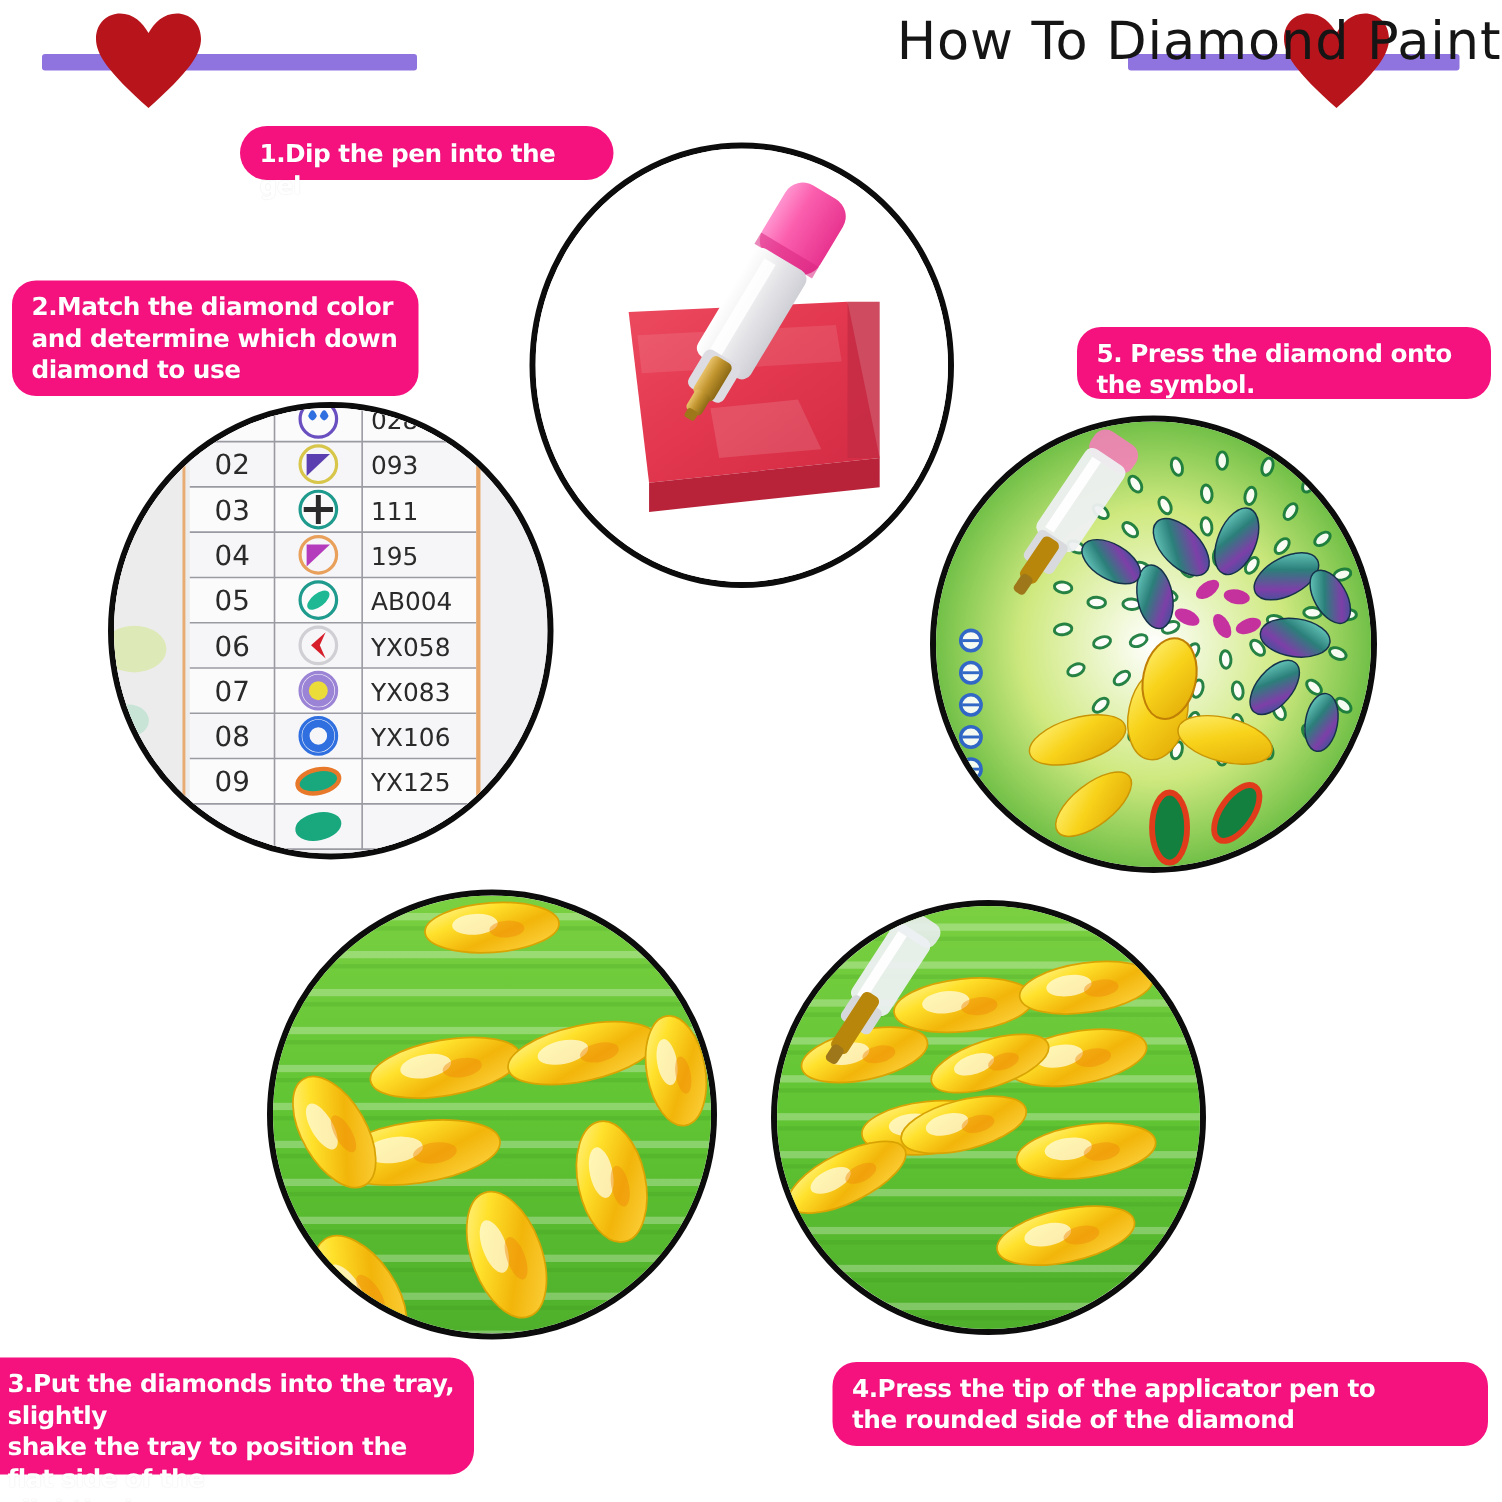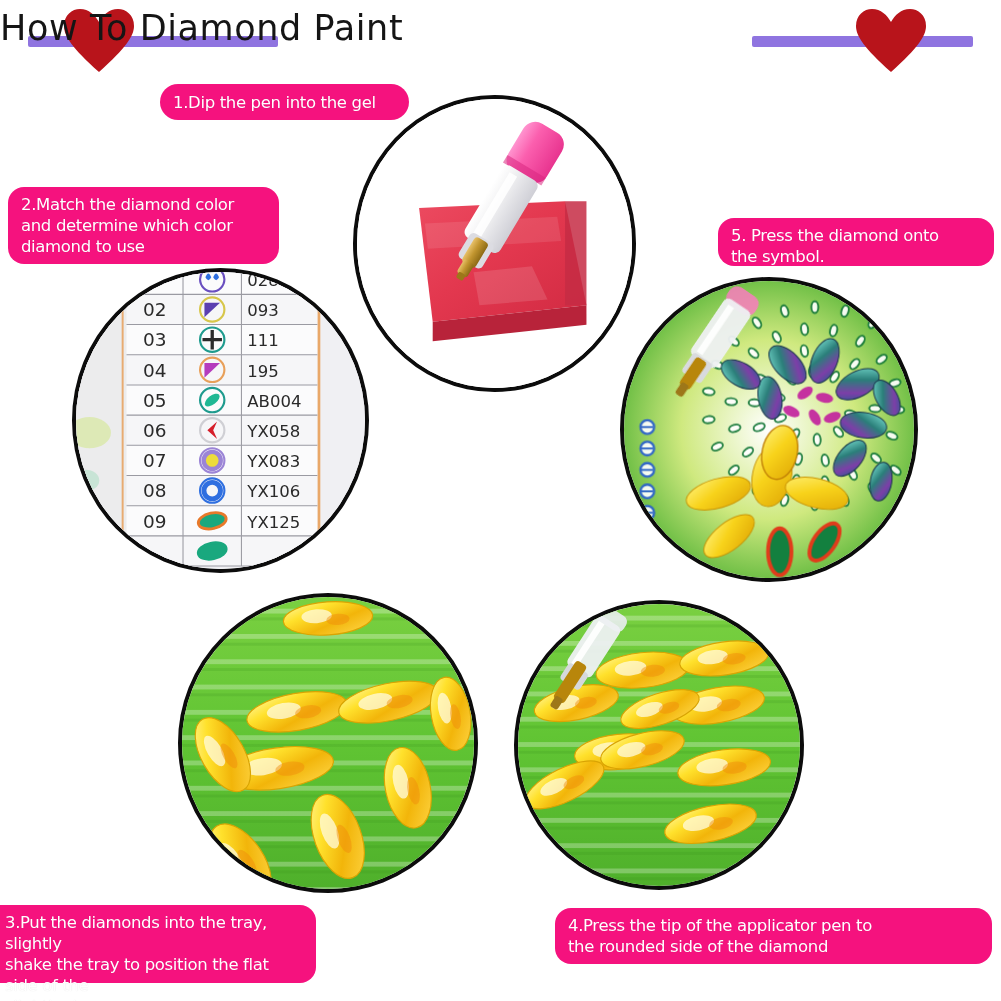--- a/index.html
+++ b/index.html
@@ -15,34 +15,34 @@
   
   .hdr{position:absolute;left:0;top:0;width:1001px;height:72px;}
   .rule{position:absolute;top:36px;height:11px;border-radius:2px;}
   .rule.left{left:28px;width:250px;}
   .rule.right{left:752px;width:221px;}
   .heart{position:absolute;top:8px;width:74px;height:66px;}
   .heart.l{left:62px;}
   .heart.r{left:854px;}
   .title{
     position:absolute;left:0;top:8px;width:1001px;
-    text-align:left;
+    text-align:right;
     font-family:"DejaVu Sans",sans-serif;
     font-size:35px;font-weight:400;letter-spacing:.6px;
     color:#151515;
     white-space:nowrap;
   }
 
   
   .pill{
     position:absolute;
     border-radius:16px;
     color:#ffffff;
     font-family:"DejaVu Sans",sans-serif;
-    font-weight:400;
+    font-weight:700;
     font-size:16.5px;
     line-height:21px;
     letter-spacing:-.35px;
     padding:7px 13px 8px 13px;
     box-sizing:border-box;
     text-shadow:0 0 1px rgba(0,0,0,.12);
   }
   #pill1{left:160px;top:84px;width:249px;height:36px;border-radius:18px;padding-top:8px;}
   #pill2{left:8px;top:187px;width:271px;height:77px;}
   #pill5{left:718px;top:218px;width:276px;height:48px;}
@@ -128,21 +128,21 @@
         <rect x="131" y="150" width="28" height="30" rx="5" fill="#dcdce2"></rect>
         <rect x="137" y="152" width="16" height="30" rx="4" fill="url(#goldG)"></rect>
         <rect x="139" y="178" width="12" height="16" rx="3" fill="url(#goldG)"></rect>
         <rect x="141" y="192" width="8" height="7" rx="2" fill="#9d7719"></rect>
       </g>
     </svg>
   </div>
 
   <div class="pill" id="pill2" style="background:#f5127e">
     <div>2.Match the diamond color</div>
-    <div>and determine which color</div>
+    <div>and determine which down</div>
     <div>diamond to use</div>
   </div>
 
   <div class="shot" id="shot2" style="border-color: rgb(12, 12, 12);">
     <svg viewBox="0 0 297 305" preserveAspectRatio="xMidYMid slice" id="chart-svg">
       <rect x="0" y="0" width="297" height="305" fill="#f0f0f3"></rect>
       <rect x="0" y="0" width="60" height="305" fill="#ececed"></rect>
       <ellipse cx="14" cy="165" rx="22" ry="16" fill="#d9e8a8" opacity=".8"></ellipse>
       <ellipse cx="10" cy="214" rx="14" ry="11" fill="#bfe2cf" opacity=".8"></ellipse>
 

